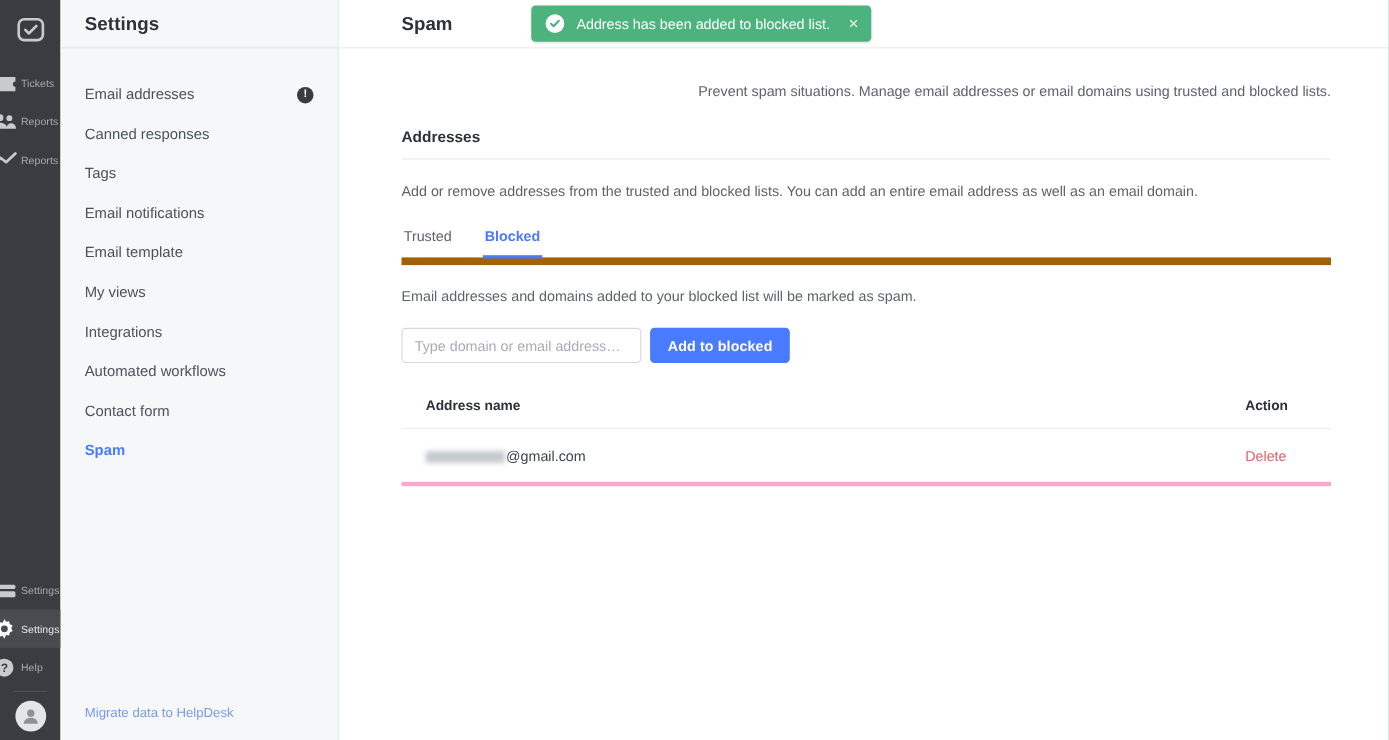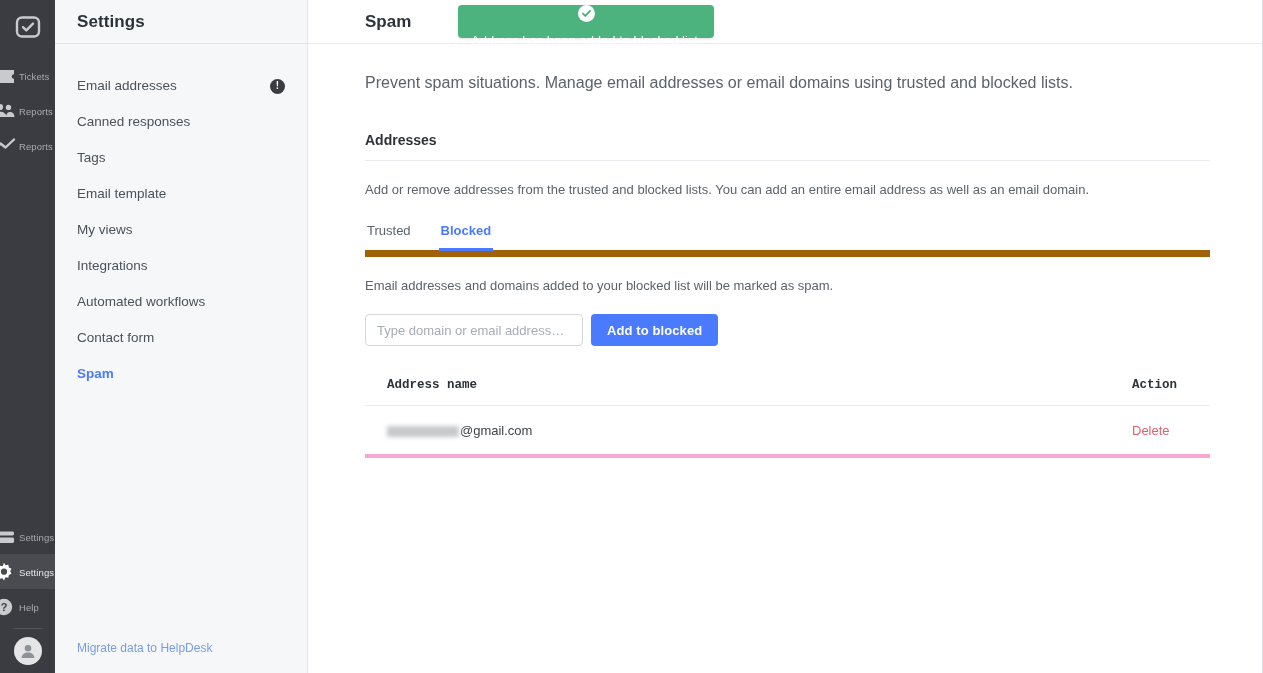--- a/index.html
+++ b/index.html
@@ -155,29 +155,30 @@
   }
   .page-title {
     font-size: 17px;
     font-weight: 700;
     color: #2c3238;
   }
   .main-body {
     padding: 30px 53px 0 57px;
   }
   .intro-text {
-    font-size: 16px;
+    font-size: 13px;
     color: #5c636b;
     line-height: 18px;
+    text-align: right;
   }
   .section-title {
     font-size: 14px;
     font-weight: 700;
     color: #2c3238;
-    margin-top: 40px;
+    margin-top: 24px;
   }
   .hr {
     height: 1px;
     background: #e8eaed;
     margin-top: 12px;
   }
   .section-desc {
     font-size: 13px;
     color: #5c636b;
     margin-top: 20px;
@@ -250,21 +251,20 @@
     border-collapse: collapse;
     margin-top: 32px;
   }
   table.addr-table th {
     text-align: left;
     font-size: 12.5px;
     font-weight: 700;
     color: #2c3238;
     padding: 0 0 13px 22px;
     border-bottom: 1px solid #e8eaed;
-    font-family: Liberation Mono, monospace;
   }
   table.addr-table th.col-action {
     text-align: left;
     width: 90px;
     padding-left: 12px;
   }
   table.addr-table td {
     font-size: 13px;
     color: #3d444b;
     padding: 17px 0 16px 22px;
@@ -284,33 +284,32 @@
   .delete-link {
     color: #e0616e;
     font-size: 13px;
     cursor: pointer;
     text-decoration: none;
   }
 
   
   .toast {
     position: absolute;
-    left: 458px;
+    left: 483px;
     top: 5px;
     height: 33px;
     background: #4cb островов;
     background: #4cb37f;
     border-radius: 4px;
     display: flex;
     align-items: center;
     gap: 11px;
     padding: 0 12px 0 13px;
     box-shadow: 0 1px 3px rgba(0,0,0,.12);
     z-index: 40;
-    flex-direction: column;
   }
   .toast-text {
     font-size: 13px;
     color: #ffffff;
     font-weight: 400;
     white-space: nowrap;
   }
   .toast-check {
     width: 17px; height: 17px;
     border-radius: 50%;
@@ -435,20 +434,23 @@
       </div>
 
       <div class="settings-item">
         <span class="lbl">Canned responses</span>
       </div>
 
       <div class="settings-item">
         <span class="lbl">Tags</span>
       </div>
 
+      <div class="settings-item">
+        <span class="lbl">Email notifications</span>
+      </div>
 
       <div class="settings-item">
         <span class="lbl">Email template</span>
       </div>
 
       <div class="settings-item">
         <span class="lbl">My views</span>
       </div>
 
       <div class="settings-item">

